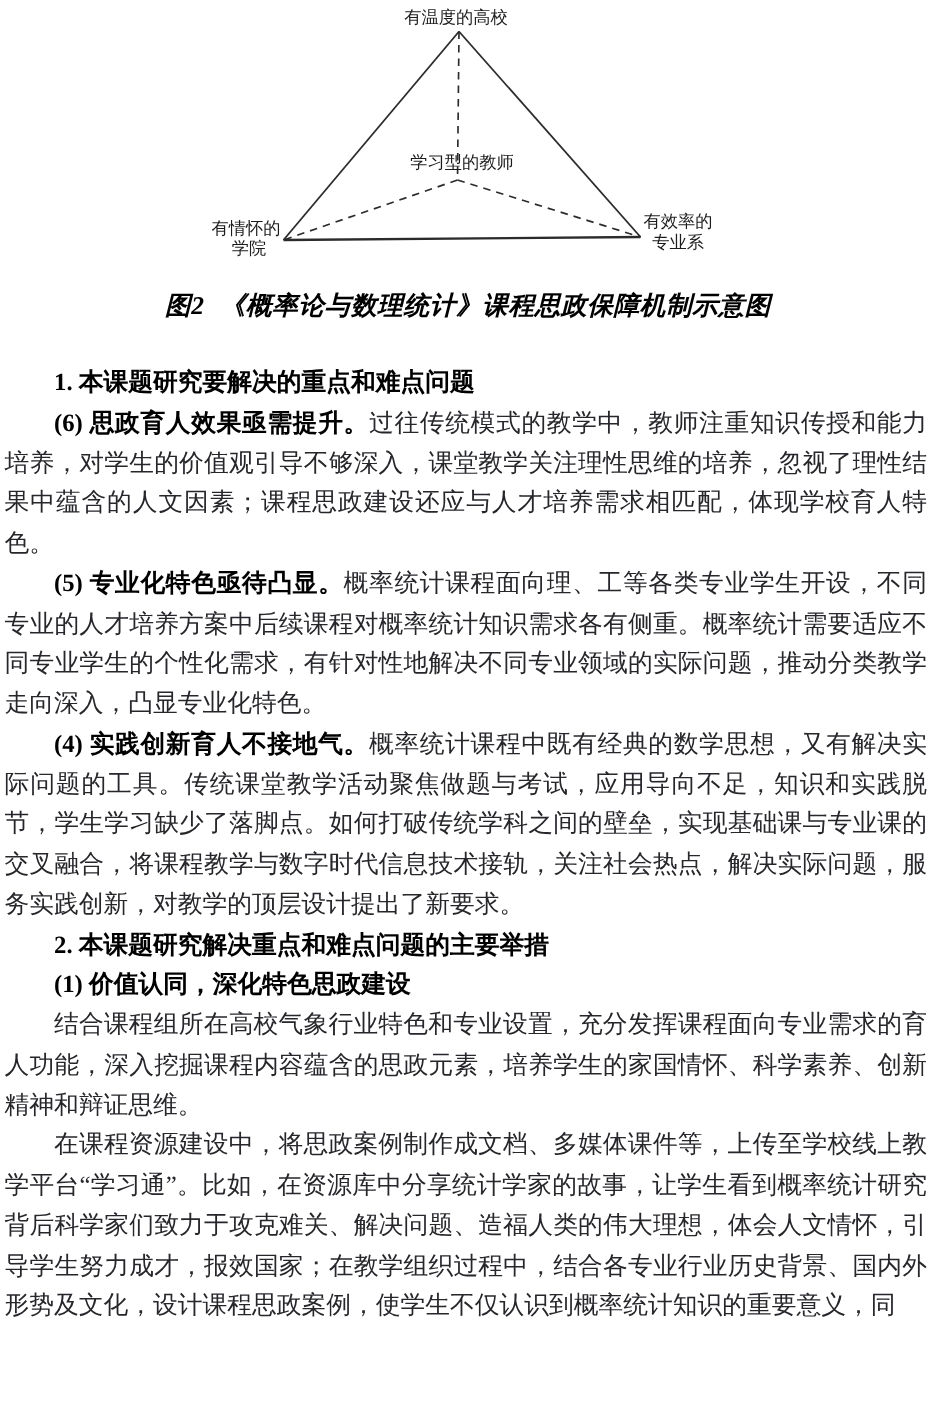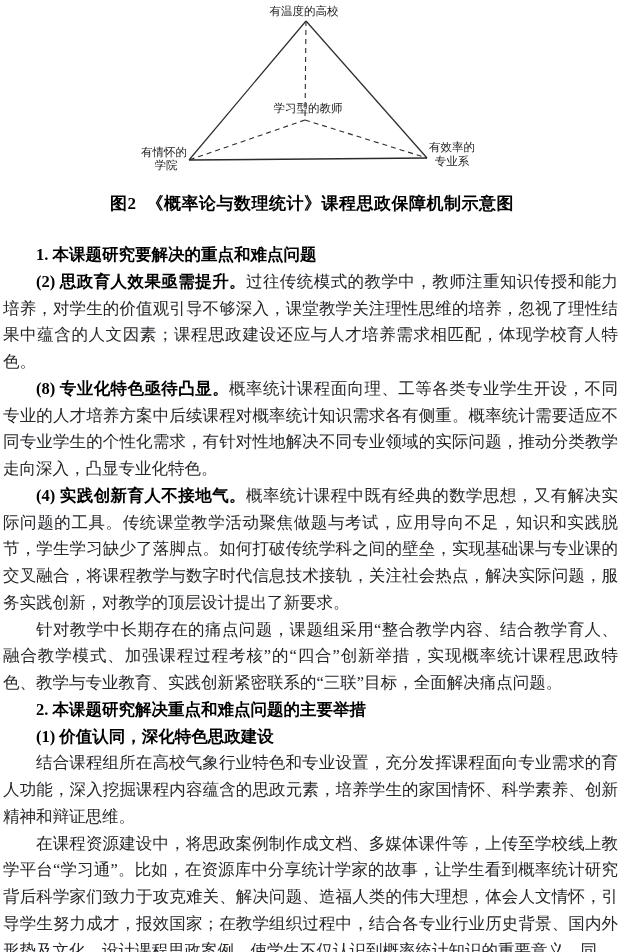--- a/index.html
+++ b/index.html
@@ -29,20 +29,21 @@
     fill: #1c1c1c;
   }
   .figure-caption {
     margin-top: 14px;
     text-align: center;
     font-size: 17px;
     line-height: 20px;
     font-weight: bold;
     color: #000000;
     letter-spacing: 0.5px;
+    font-style: italic;
   }
   .figure-caption .cap-label { margin-right: 10px; }
   .content {
     margin-top: 28px;
     padding: 0 6px 0 3px;
     font-size: 16.5px;
     line-height: 26.75px;
     text-align: justify;
     text-justify: inter-ideograph;
   }
@@ -77,23 +78,22 @@
       <text class="diagram-label" x="166" y="169" text-anchor="middle">学院</text>
       <text class="diagram-label" x="452" y="151" text-anchor="middle">有效率的</text>
       <text class="diagram-label" x="452" y="165" text-anchor="middle">专业系</text>
     </svg>
   </div>
 
   <div class="figure-caption"><span class="cap-label">图2</span><span>《概率论与数理统计》课程思政保障机制示意图</span></div>
 
   <div class="content">
     <p><span class="heading">1. 本课题研究要解决的重点和难点问题</span></p>
-    <p><span class="lead">(2) 思政育人效果亟需提升。</span><span>过往传统模式的教学中，教师注重知识传授和能力培养，对学生的价值观引导不够深入，课堂教学关注理性思维的培养，忽视了理性结果中蕴含的人文因素；课程思政建设还应与人才培养需求相匹配，体现学校育人特色。</span></p>
-    <p><span class="lead">(8) 专业化特色亟待凸显。</span><span>概率统计课程面向理、工等各类专业学生开设，不同专业的人才培养方案中后续课程对概率统计知识需求各有侧重。概率统计需要适应不同专业学生的个性化需求，有针对性地解决不同专业领域的实际问题，推动分类教学走向深入，凸显专业化特色。</span></p>
+    <p><span class="lead">(6) 思政育人效果亟需提升。</span><span>过往传统模式的教学中，教师注重知识传授和能力培养，对学生的价值观引导不够深入，课堂教学关注理性思维的培养，忽视了理性结果中蕴含的人文因素；课程思政建设还应与人才培养需求相匹配，体现学校育人特色。</span></p>
+    <p><span class="lead">(5) 专业化特色亟待凸显。</span><span>概率统计课程面向理、工等各类专业学生开设，不同专业的人才培养方案中后续课程对概率统计知识需求各有侧重。概率统计需要适应不同专业学生的个性化需求，有针对性地解决不同专业领域的实际问题，推动分类教学走向深入，凸显专业化特色。</span></p>
     <p><span class="lead">(4) 实践创新育人不接地气。</span><span>概率统计课程中既有经典的数学思想，又有解决实际问题的工具。传统课堂教学活动聚焦做题与考试，应用导向不足，知识和实践脱节，学生学习缺少了落脚点。如何打破传统学科之间的壁垒，实现基础课与专业课的交叉融合，将课程教学与数字时代信息技术接轨，关注社会热点，解决实际问题，服务实践创新，对教学的顶层设计提出了新要求。</span></p>
-    <p>针对教学中长期存在的痛点问题，课题组采用“整合教学内容、结合教学育人、融合教学模式、加强课程过程考核”的“四合”创新举措，实现概率统计课程思政特色、教学与专业教育、实践创新紧密联系的“三联”目标，全面解决痛点问题。</p>
     <p><span class="heading">2. 本课题研究解决重点和难点问题的主要举措</span></p>
     <p><span class="heading">(1) 价值认同，深化特色思政建设</span></p>
     <p>结合课程组所在高校气象行业特色和专业设置，充分发挥课程面向专业需求的育人功能，深入挖掘课程内容蕴含的思政元素，培养学生的家国情怀、科学素养、创新精神和辩证思维。</p>
     <p>在课程资源建设中，将思政案例制作成文档、多媒体课件等，上传至学校线上教学平台“学习通”。比如，在资源库中分享统计学家的故事，让学生看到概率统计研究背后科学家们致力于攻克难关、解决问题、造福人类的伟大理想，体会人文情怀，引导学生努力成才，报效国家；在教学组织过程中，结合各专业行业历史背景、国内外形势及文化，设计课程思政案例，使学生不仅认识到概率统计知识的重要意义，同</p>
   </div>
 
 </div>
 
 </body></html>

